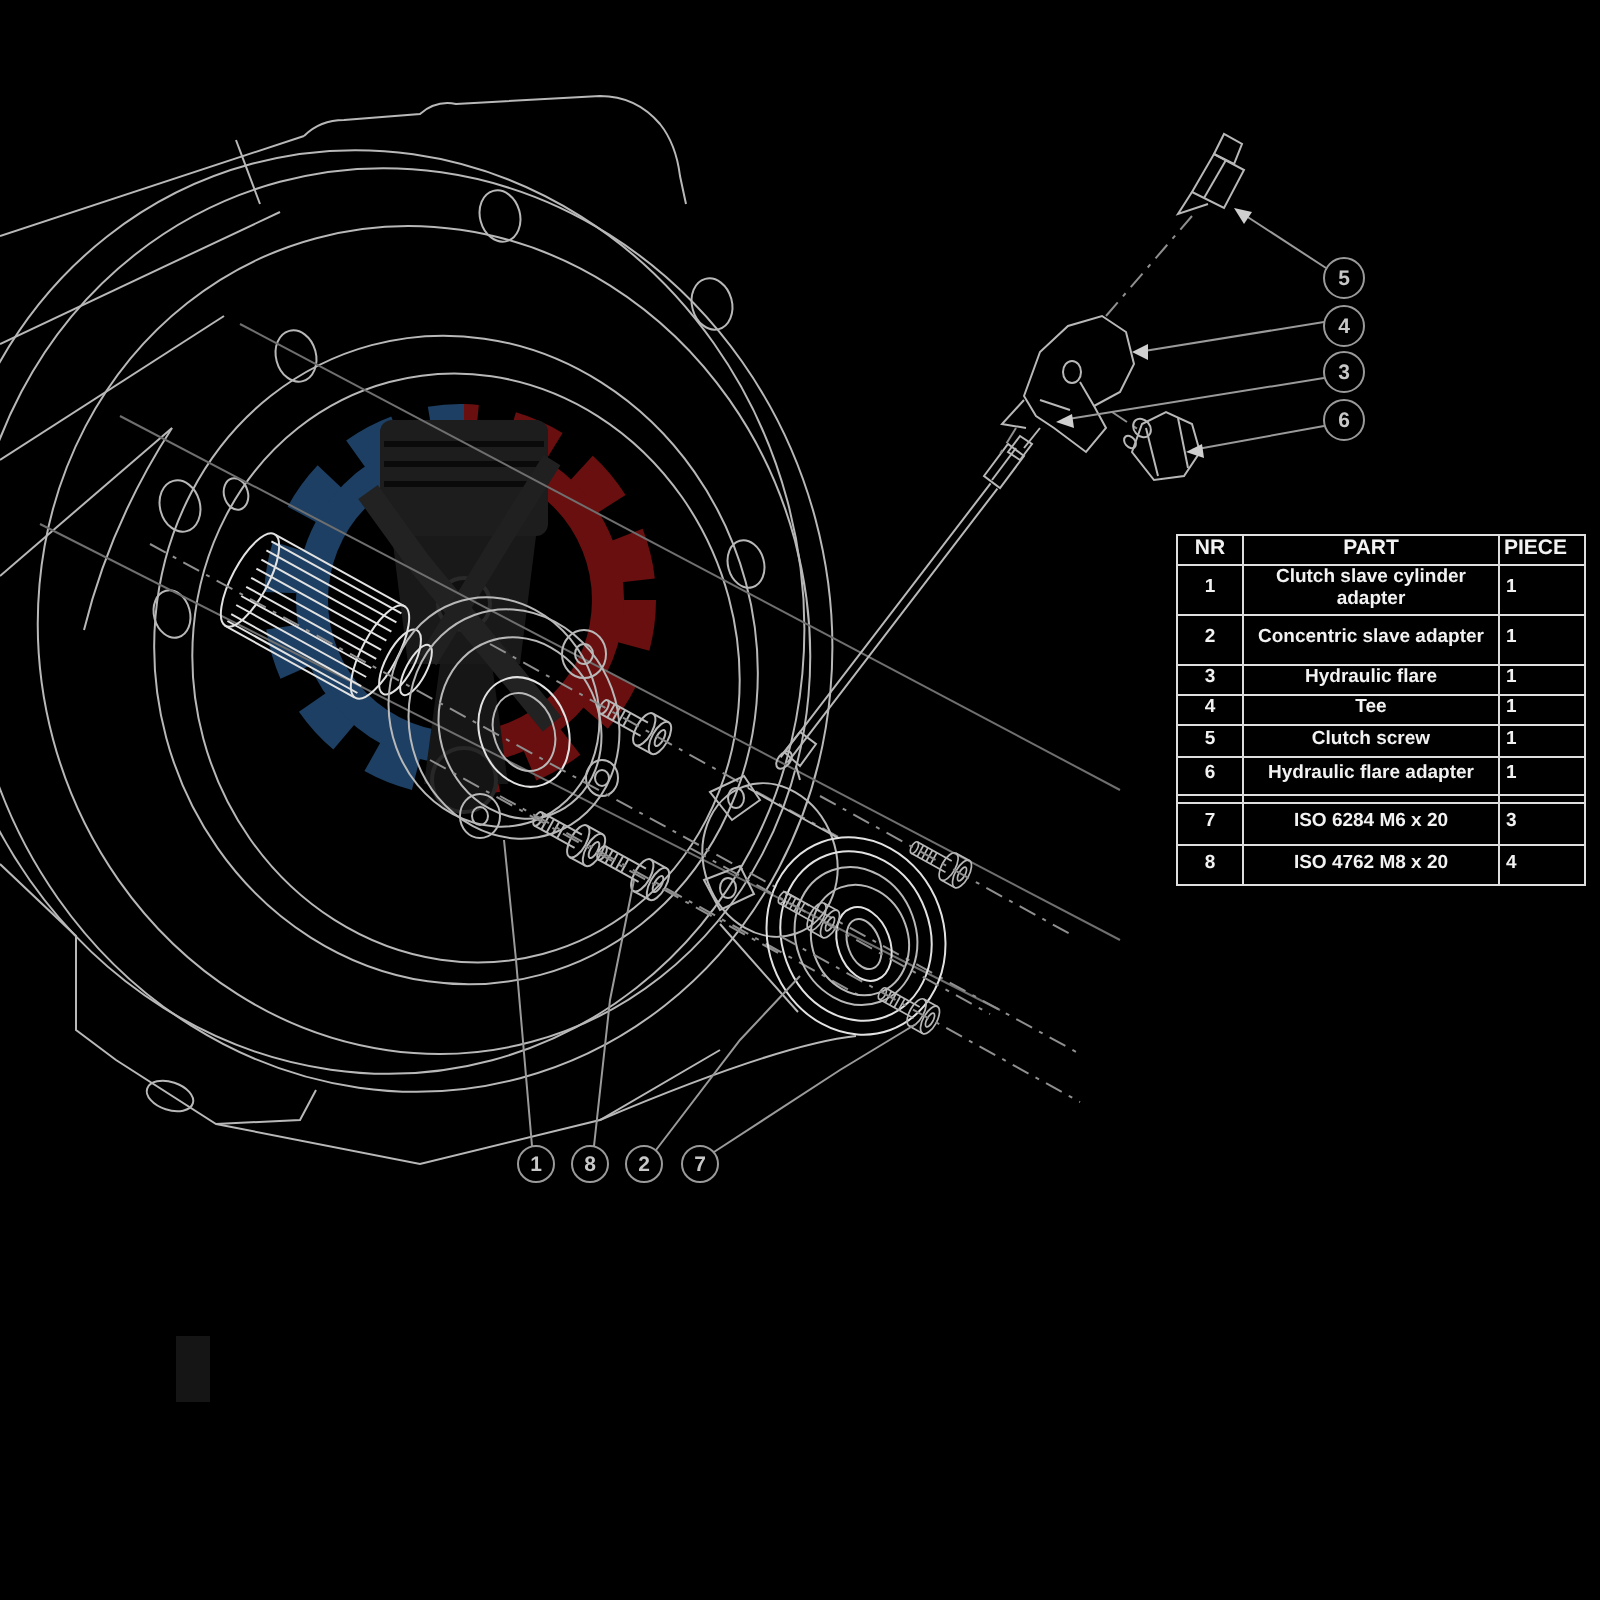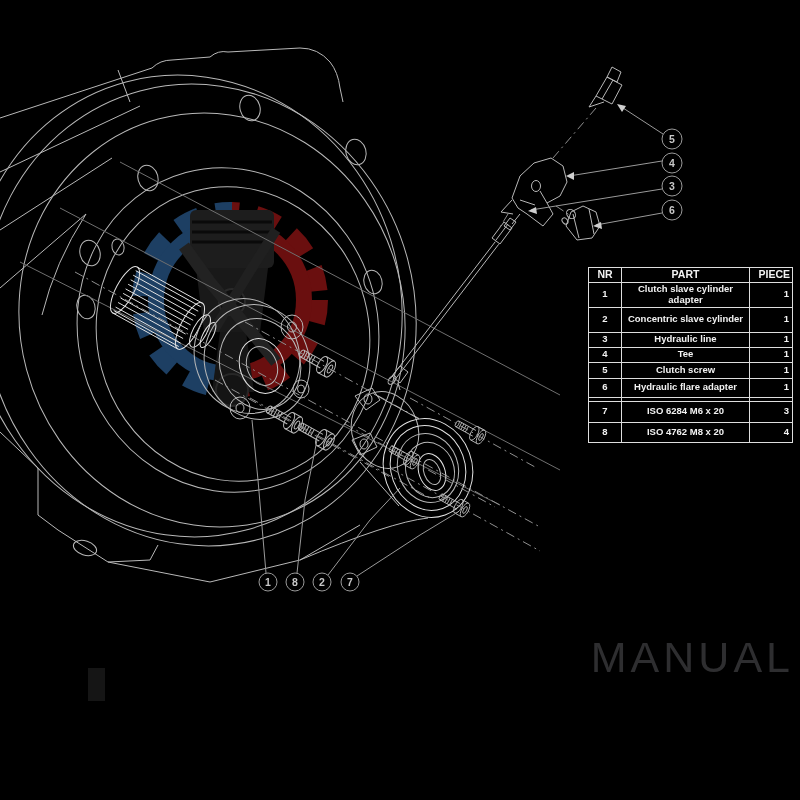--- a/index.html
+++ b/index.html
@@ -14,21 +14,21 @@
   .co{stroke:#9a9a9a;stroke-width:1;fill:#000;}
   .cot{fill:#c8c8c8;font:600 10.5px "Liberation Sans",sans-serif;text-anchor:middle;}
   
   #bom{position:absolute;left:588px;top:267px;width:197px;border-collapse:collapse;
        color:#f2f2f2;background:#000;table-layout:fixed;}
   #bom td,#bom th{border:1px solid #dedede;padding:0 3px;font:bold 9.5px/1.12 "Liberation Sans",sans-serif;
        overflow:hidden;margin-left:43px;}
   #bom th{font-size:10.5px;text-align:center;padding:1px 2px;}
   #bom .c-nr{width:28px;text-align:center;}
   #bom .c-part{width:123px;text-align:center;}
-  #bom .c-pc{width:38px;text-align:right;}
+  #bom .c-pc{width:38px;text-align:left;}
   #bom tr.sp td{height:3px;padding:0;border-top:1px solid #dedede;border-bottom:1px solid #dedede;}
   
   #manual-word{position:absolute;right:6px;top:633px;color:#2e2e30;
        font:500 43px "Liberation Sans",sans-serif;letter-spacing:4px;}
   #drawing-title{position:absolute;left:142px;top:671px;color:#fff;
        font:800 29px "Liberation Sans",sans-serif;letter-spacing:1px;white-space:pre;}
   #edge-artifact{position:absolute;left:88px;top:668px;width:17px;height:33px;background:#151515;}
 </style>
 </head>
 <body>
@@ -261,26 +261,26 @@
     <th class="c-part">PART</th>
     <th class="c-pc">PIECE</th>
   </tr>
   <tr style="height:25px">
     <td class="c-nr">1</td>
     <td class="c-part">Clutch slave cylinder adapter</td>
     <td class="c-pc">1</td>
   </tr>
   <tr style="height:25px">
     <td class="c-nr">2</td>
-    <td class="c-part">Concentric slave cylinder</td>
+    <td class="c-part">Concentric slave adapter</td>
     <td class="c-pc">1</td>
   </tr>
   <tr style="height:15px">
     <td class="c-nr">3</td>
-    <td class="c-part">Hydraulic line</td>
+    <td class="c-part">Hydraulic flare</td>
     <td class="c-pc">1</td>
   </tr>
   <tr style="height:15px">
     <td class="c-nr">4</td>
     <td class="c-part">Tee</td>
     <td class="c-pc">1</td>
   </tr>
   <tr style="height:16px">
     <td class="c-nr">5</td>
     <td class="c-part">Clutch screw</td>
@@ -302,16 +302,15 @@
     <td class="c-pc">3</td>
   </tr>
   <tr style="height:20px">
     <td class="c-nr">8</td>
     <td class="c-part">ISO 4762 M8 x 20</td>
     <td class="c-pc">4</td>
   </tr>
 </tbody>
     </table>
 
-<div id="manual-word">MANUAL</div>
 <div id="edge-artifact"></div>
 
 </div>
 
 </body></html>

